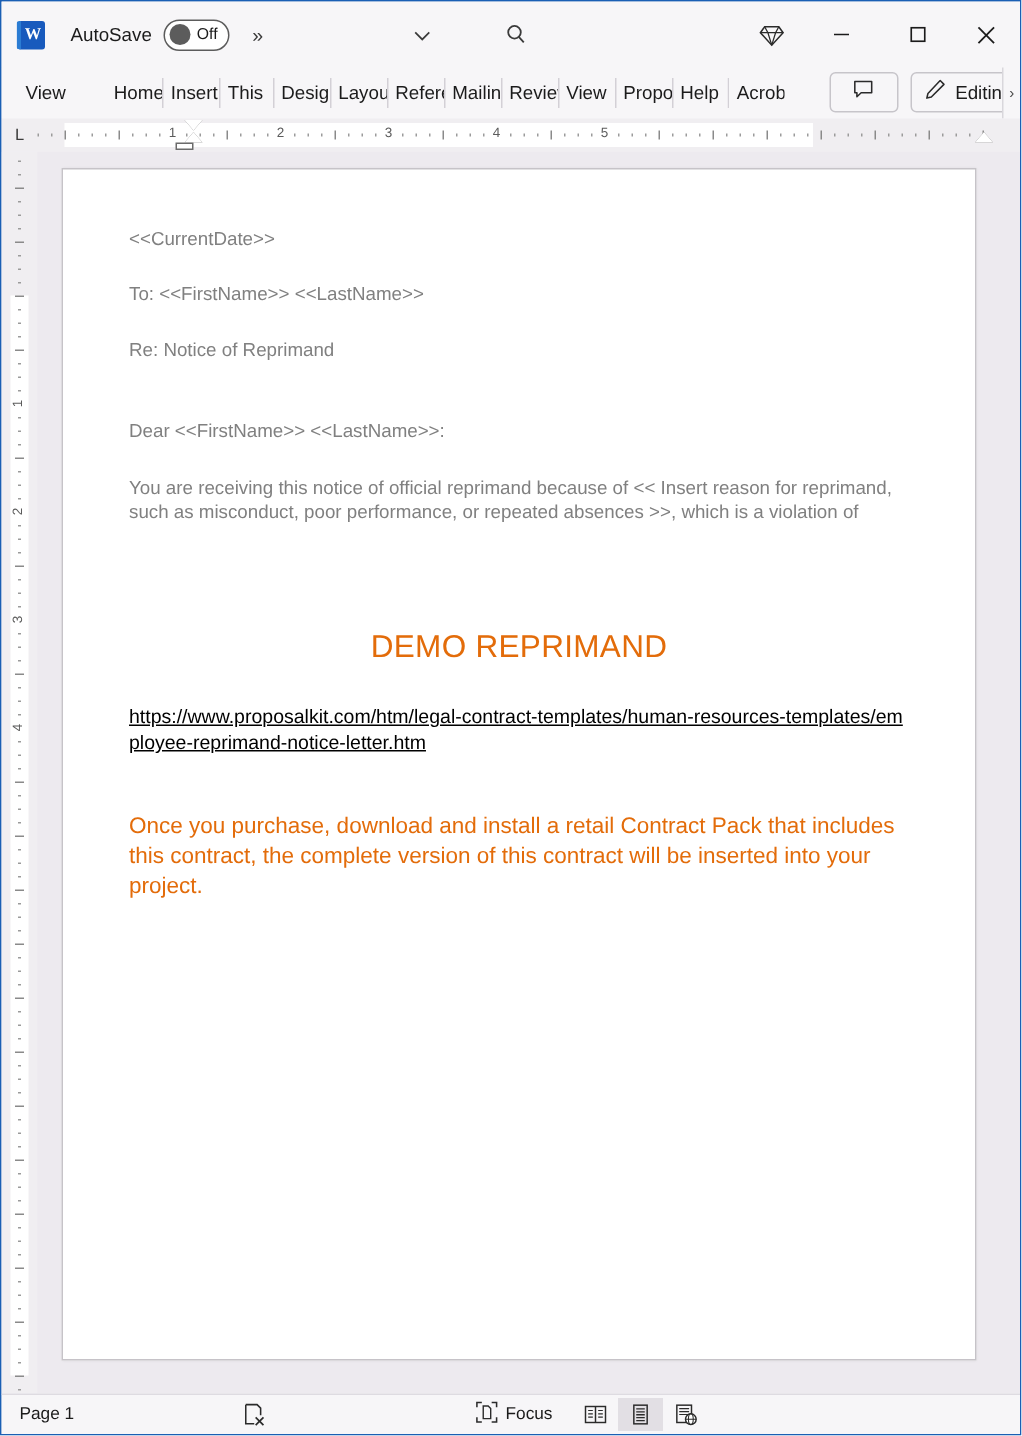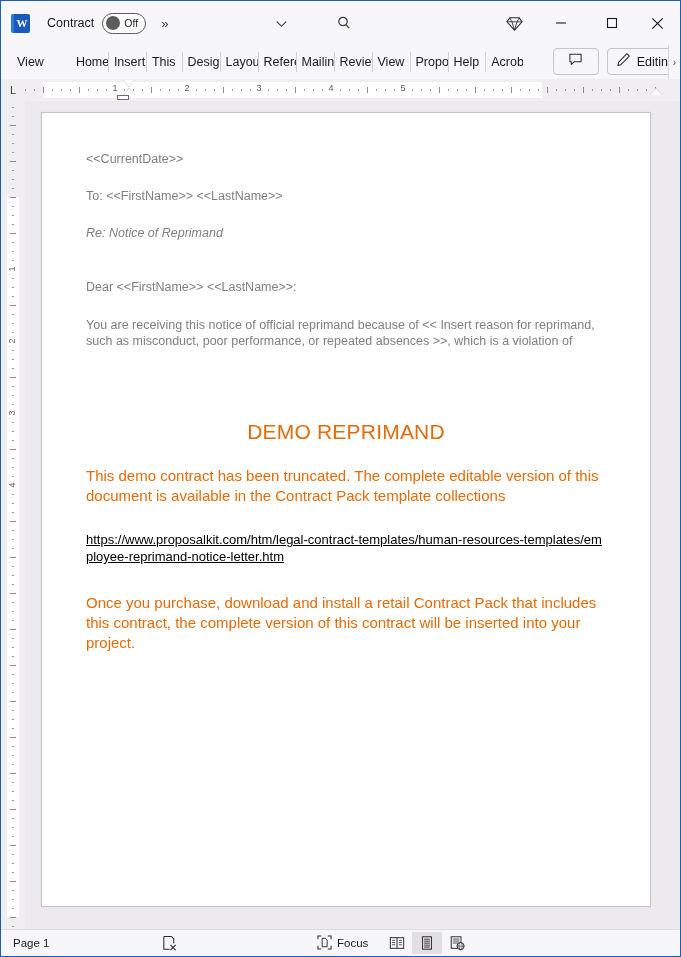--- a/index.html
+++ b/index.html
@@ -272,21 +272,21 @@
     font-weight: bold;
     margin-top: 43px;
     letter-spacing: 0.1px;
   }
   .doc-p {
     font-size: 12.5px;
     line-height: 1.35;
   }
   .m1 { margin-top: 38px; }
   .m2 { margin-top: 20px; }
-  .m3 { margin-top: 20px; font-style: italic; }
+  .m3 { margin-top: 20px; }
   .m4 { margin-top: 37px; }
   .m5 { margin-top: 21px; }
 
   .demo-title {
     text-align: center;
     font-size: 21px;
     margin-top: 70px;
     letter-spacing: 0.2px;
   }
   .demo-p {
@@ -299,21 +299,21 @@
     line-height: 1.3;
     margin-top: 26px;
     text-decoration: underline;
     cursor: pointer;
     display: block;
     word-break: break-all;
   }
   .demo-p2 {
     font-size: 15px;
     line-height: 1.33;
-    margin-top: 27px;
+    margin-top: 37px;
   }
 
   
   .statusbar {
     height: 27px; flex: 0 0 27px;
     background: #f7f6f8;
     border-top: 1px solid #dedbe1;
     display: flex; align-items: center;
     position: relative;
     font-size: 11.5px; color: #1b1b1b;
@@ -336,21 +336,21 @@
   }
   .vbtn.active { background: #e2dfe4; }
 </style>
 </head>
 <body>
 
 <div id="app">
 
   <div class="titlebar">
     <div class="word-icon">W</div>
-    <div class="autosave-label">Contract</div>
+    <div class="autosave-label">AutoSave</div>
     <div class="toggle">
       <div class="knob"></div>
       <div class="tstate">Off</div>
     </div>
     <div class="chev-more">»</div>
 
     <div class="tb-btn pos-chev">
       <svg width="15" height="15" viewBox="0 0 16 16">
           <path d="M3 6 L8 11 L13 6" fill="none" stroke="#3b3b3b" stroke-width="1.2"></path>
         </svg>
@@ -615,21 +615,20 @@
           <div class="doc-p m2" style="color:#808080">To: &lt;&lt;FirstName&gt;&gt; &lt;&lt;LastName&gt;&gt;</div>
 
           <div class="doc-p m3" style="color:#808080">Re: Notice of Reprimand</div>
 
           <div class="doc-p m4" style="color:#808080">Dear &lt;&lt;FirstName&gt;&gt; &lt;&lt;LastName&gt;&gt;:</div>
 
           <div class="doc-p m5" style="color:#808080">You are receiving this notice of official reprimand because of &lt;&lt; Insert reason for reprimand, such as misconduct, poor performance, or repeated absences &gt;&gt;, which is a violation of</div>
 
           <div class="demo-title" style="color:#e36c0a">DEMO REPRIMAND</div>
 
-          <div class="demo-p" style="color:#e36c0a">This demo contract has been truncated. The complete editable version of this document is available in the Contract Pack template collections</div>
 
           <div class="demo-link" style="color:#000000">https://www.proposalkit.com/htm/legal-contract-templates/human-resources-templates/employee-reprimand-notice-letter.htm</div>
 
           <div class="demo-p2" style="color:#e36c0a">Once you purchase, download and install a retail Contract Pack that includes this contract, the complete version of this contract will be inserted into your project.</div>
 
         </div>
       </div>
     </div>
   </div>
 

